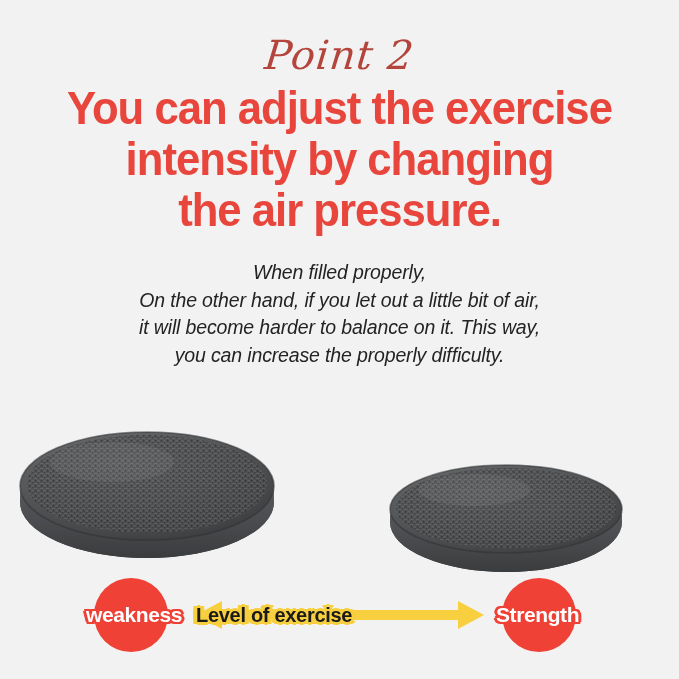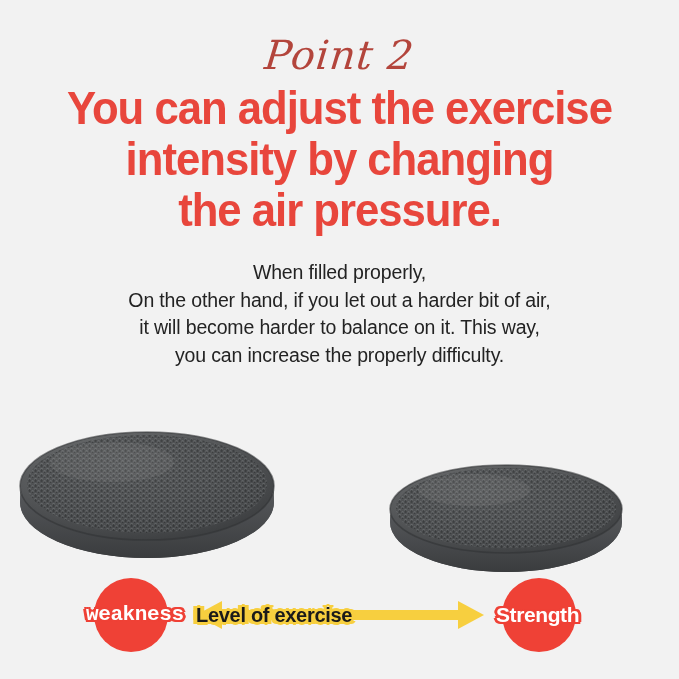--- a/index.html
+++ b/index.html
@@ -67,20 +67,21 @@
     width: 599px;
     text-align: center;
     color: #232323;
     font-size: 19.5px;
     line-height: 27.5px;
     letter-spacing: -0.15px;
   }
   .body-copy .bc-line {
     display: block;
     white-space: nowrap;
+    font-style: italic;
   }
 
   
   .disc {
     position: absolute;
   }
   .disc svg { display: block; }
 
   .disc-inflated {
     left: 16px;
@@ -125,21 +126,21 @@
     color: #ffffff;
     letter-spacing: -0.4px;
     white-space: nowrap;
     text-shadow:
       -2px -2px 0 #ef4136,  2px -2px 0 #ef4136,
       -2px  2px 0 #ef4136,  2px  2px 0 #ef4136,
        0   -2px 0 #ef4136,  0    2px 0 #ef4136,
       -2px  0   0 #ef4136,  2px  0   0 #ef4136,
       -3px  0   0 #ef4136,  3px  0   0 #ef4136;
   }
-  .scale-label.left  { left: 86px; font-family: Liberation Mono, monospace; }
+  .scale-label.left  { left: 86px; }
   .scale-label.right { left: 496px; }
 
   .scale-arrow {
     position: absolute;
     left: 196px;
     top: 19px;
     width: 288px;
     height: 36px;
   }
   .scale-arrow svg { display: block; }
@@ -174,21 +175,21 @@
   <div class="eyebrow">Point 2</div>
 
   <div class="headline">
     <span class="hl-line">You can adjust the exercise</span>
     <span class="hl-line">intensity by changing</span>
     <span class="hl-line">the air pressure.</span>
   </div>
 
   <div class="body-copy">
     <span class="bc-line">When filled properly,</span>
-    <span class="bc-line">On the other hand, if you let out a harder bit of air,</span>
+    <span class="bc-line">On the other hand, if you let out a little bit of air,</span>
     <span class="bc-line">it will become harder to balance on it. This way,</span>
     <span class="bc-line">you can increase the properly difficulty.</span>
   </div>
 
   <div class="disc disc-inflated">
     <svg viewBox="0 0 262 146" width="262" height="146" xmlns="http://www.w3.org/2000/svg">
       <defs>
         <radialGradient id="topGradA" cx="38%" cy="28%" r="78%">
           <stop offset="0%" stop-color="#6e7071"></stop>
           <stop offset="55%" stop-color="#56585a"></stop>

